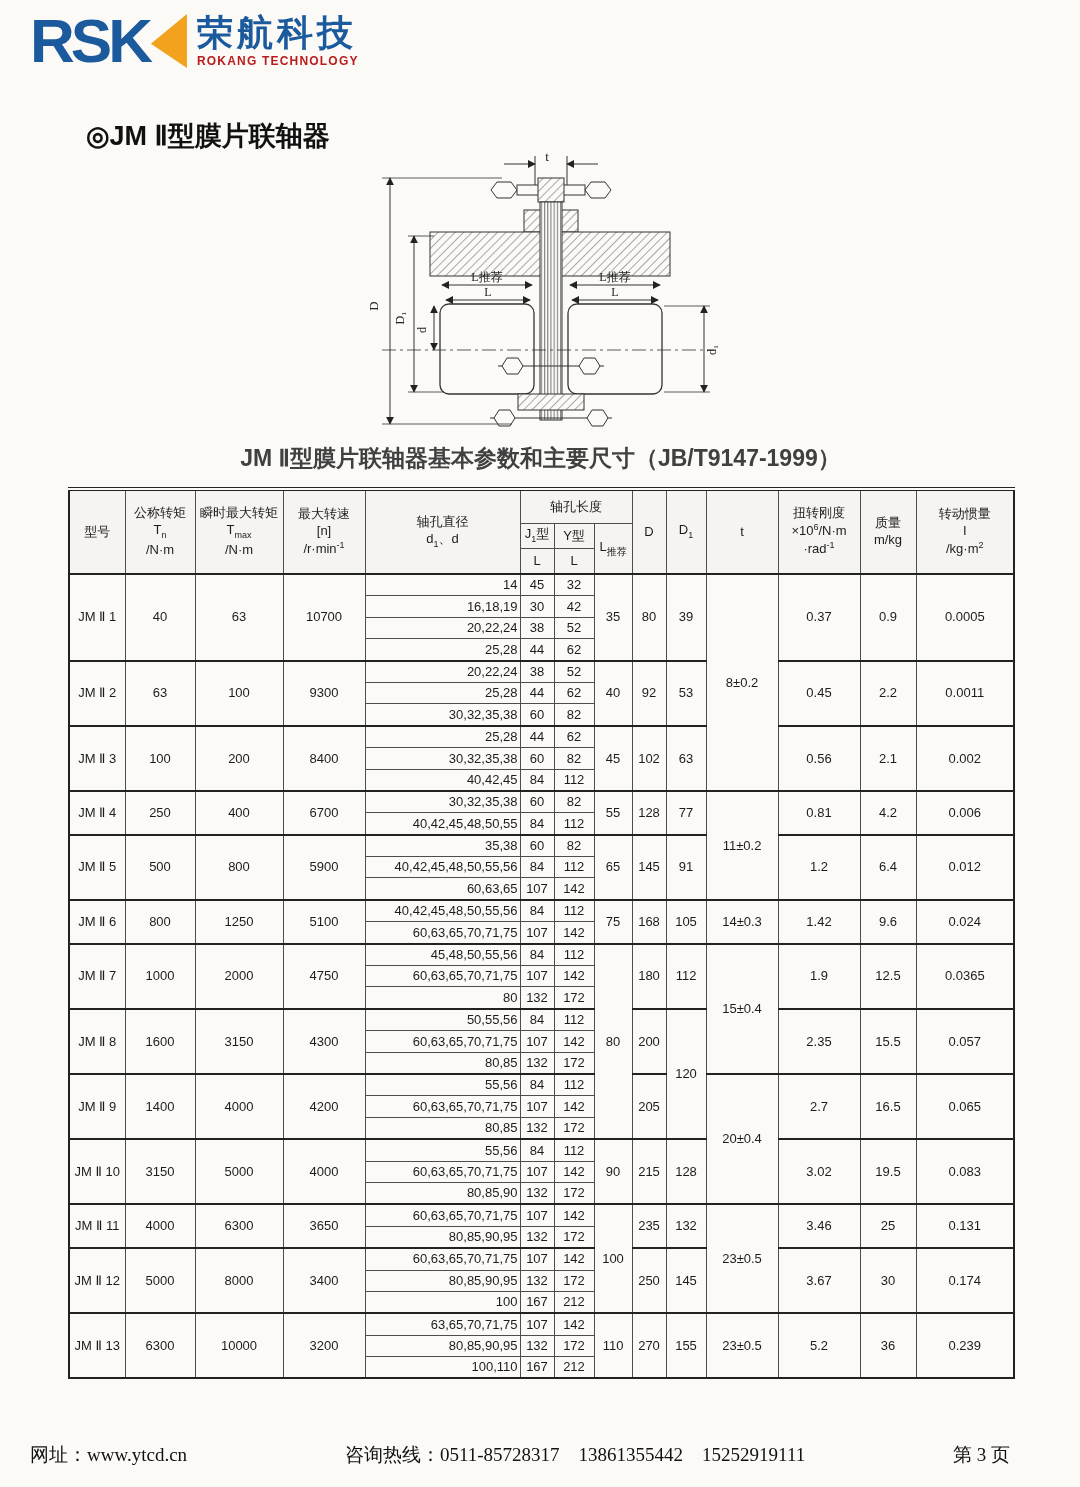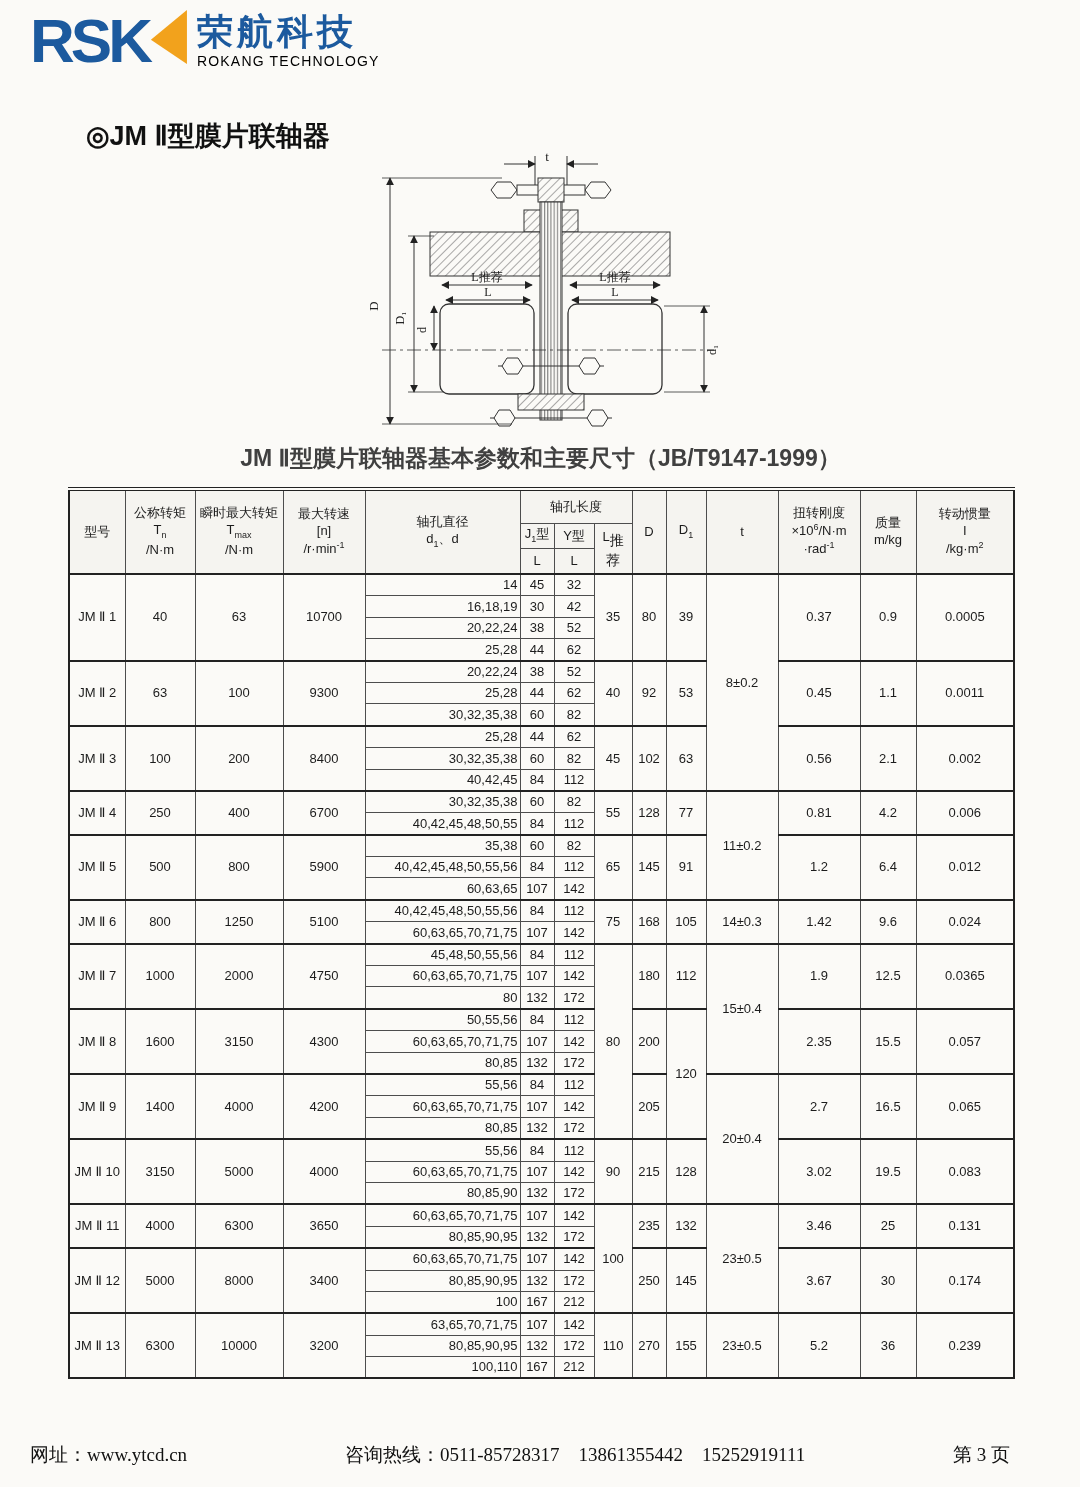--- a/index.html
+++ b/index.html
@@ -2,53 +2,53 @@
 <html><head>
 <meta charset="utf-8">
 <style>
   html,body { margin:0; padding:0; background:#e9e9e9; }
   .page {
     position:relative; width:1080px; height:1487px; margin:0 auto;
     background:#fbfaf7; color:#1c1c1c;
     font-family:"Liberation Sans", sans-serif; overflow:hidden;
   }
   
-  .logo { position:absolute; left:30px; top:10px; display:flex; }
+  .logo { position:absolute; left:30px; top:10px; display:flex; align-items:center; }
   .logo-rsk {
     font-size:62px; font-weight:900; letter-spacing:-4px; line-height:1;
     color:#1c5a9e; font-family:"Liberation Sans", sans-serif;
   }
   .logo-tri {
     width:36px; height:54px; margin:0 10px 0 2px; background:#f2a21c;
     clip-path:polygon(100% 0, 100% 100%, 0 55%);
   }
   .logo-txt { display:flex; flex-direction:column; justify-content:center; }
   .logo-cn { font-size:36px; font-weight:900; color:#1c5a9e; letter-spacing:4px; line-height:1.05; }
-  .logo-en { font-size:14px; font-weight:400; color:#000000; letter-spacing:1.2px; margin-top:3px; }
+  .logo-en { font-size:12px; font-weight:700; color:#b91c1c; letter-spacing:1.2px; margin-top:3px; }
   
   .section-title { position:absolute; left:86px; top:118px; font-size:27px; font-weight:700; color:#111; }
   .table-title { position:absolute; left:68px; top:443px; width:945px; text-align:center;
                  font-size:23px; font-weight:700; color:#404040; }
   
   .drawing { position:absolute; left:352px; top:148px; }
   .drawing text { font-family:"Liberation Serif", serif; fill:#222; }
   
   .tablewrap { position:absolute; left:68px; top:487px; }
   table { border-collapse:collapse; table-layout:fixed; width:945px;
           border:2px solid #222; border-top:4px double #222; }
   th, td { border:1px solid #4d4d4d; overflow:hidden; }
   thead th { font-weight:400; font-size:13px; background:#f5f4f0; line-height:1.3; padding:1px 1px; text-align:center; }
   thead tr:nth-child(1) th { height:30px; }
   thead tr:nth-child(2) th, thead tr:nth-child(3) th { height:22px; }
   tbody td { font-size:13px; height:20.4px; padding:0 2px; line-height:1.05; background:#fbfaf7; }
   tr.grp > td { border-top:2px solid #222; }
   td.c { text-align:center; }
   td.bore { text-align:right; padding-left:9px; }
   sub { font-size:9px; } sup { font-size:9px; }
-  sub.tiny { font-size:14px;text-align:center; }
+  sub.tiny { font-size:10px;text-align:center; }
   
   .footer-item { position:absolute; top:1442px; font-family:"Liberation Serif", serif;
                  font-size:19px; color:#111; white-space:pre;text-align:center; }
   .f-web { left:30px; } .f-hot { left:345px; } .f-page { right:70px; }
 </style>
 </head>
 <body>
 
 <div class="page">
 
@@ -253,21 +253,21 @@
             <td class="c" rowspan="3">63</td>
             <td class="c" rowspan="3">100</td>
             <td class="c" rowspan="3">9300</td>
             <td class="bore">20,22,24</td>
             <td class="c">38</td>
             <td class="c">52</td>
             <td class="c" rowspan="3">40</td>
             <td class="c" rowspan="3">92</td>
             <td class="c" rowspan="3">53</td>
             <td class="c" rowspan="3">0.45</td>
-            <td class="c" rowspan="3">1.1</td>
+            <td class="c" rowspan="3">2.2</td>
             <td class="c" rowspan="3">0.0011</td>
           </tr>
           <tr>
             <td class="bore">25,28</td>
             <td class="c">44</td>
             <td class="c">62</td>
           </tr>
           <tr>
             <td class="bore">30,32,35,38</td>
             <td class="c">60</td>

